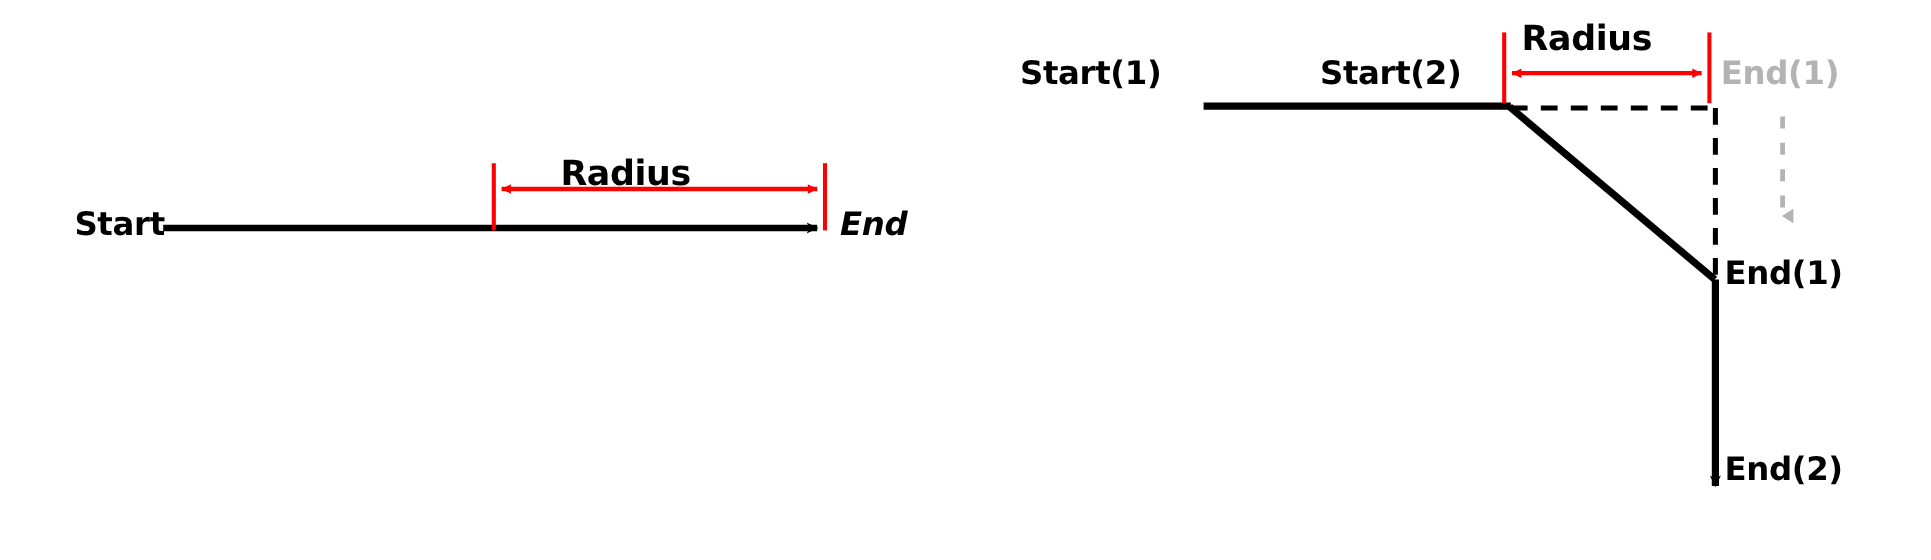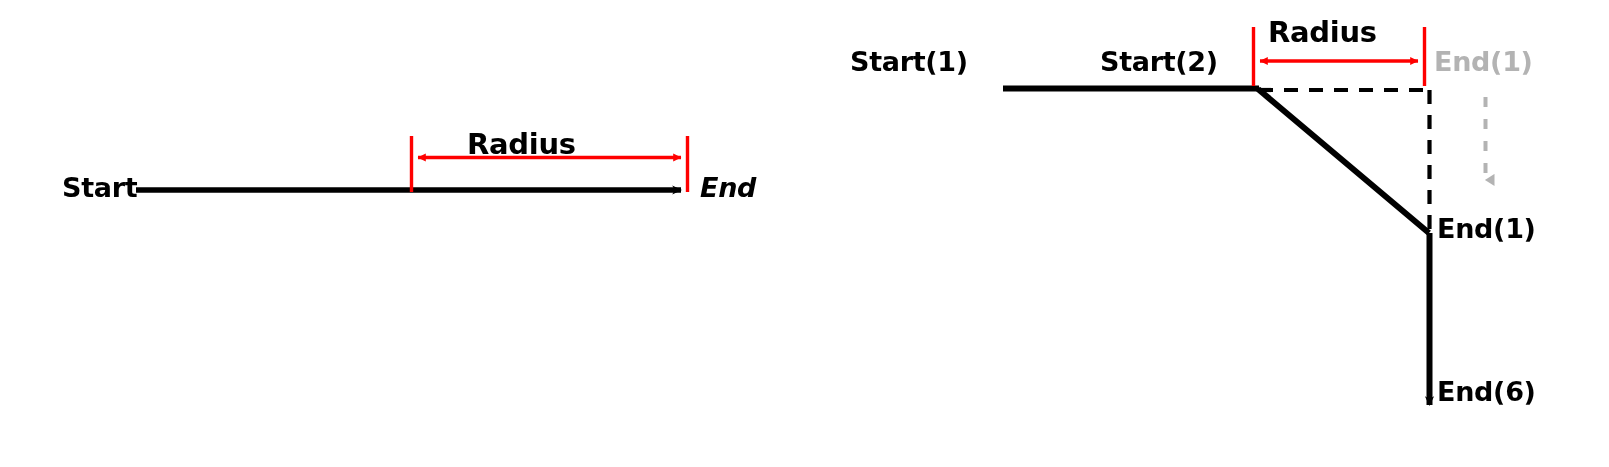--- a/index.html
+++ b/index.html
@@ -97,17 +97,17 @@
 
 
   <div class="lbl sz-main" style="left:850px; top:48px;">Start(1)</div>
 
   <div class="lbl sz-main" style="left:1100px; top:48px;text-align:right;">Start(2)</div>
 
   <div class="lbl sz-main grey" style="left:1434px; top:48px;">End(1)</div>
 
   <div class="lbl sz-main" style="left:1437px; top:215px;">End(1)</div>
 
-  <div class="lbl sz-main" style="left:1437px; top:378px;">End(6)</div>
+  <div class="lbl sz-main" style="left:1437px; top:378px;">End(2)</div>
 
   <div class="lbl sz-dim" style="left:1268px; top:18px;">Radius</div>
 
 </div>
 
 </body></html>

